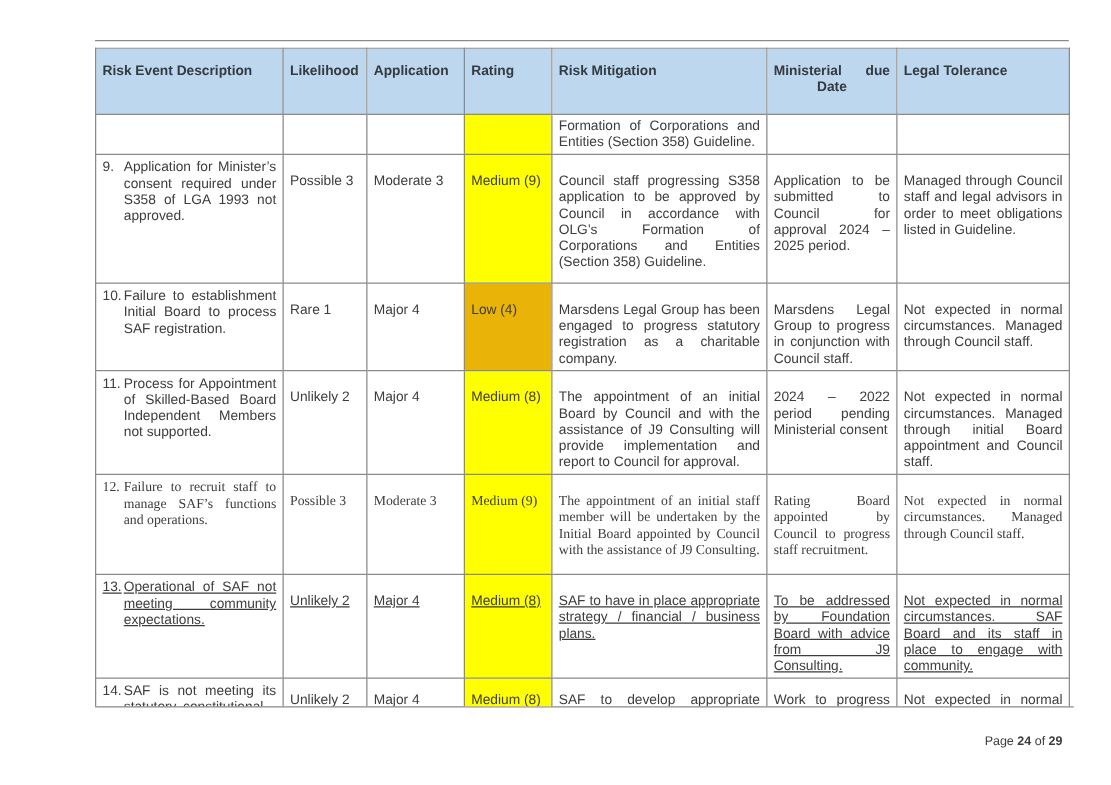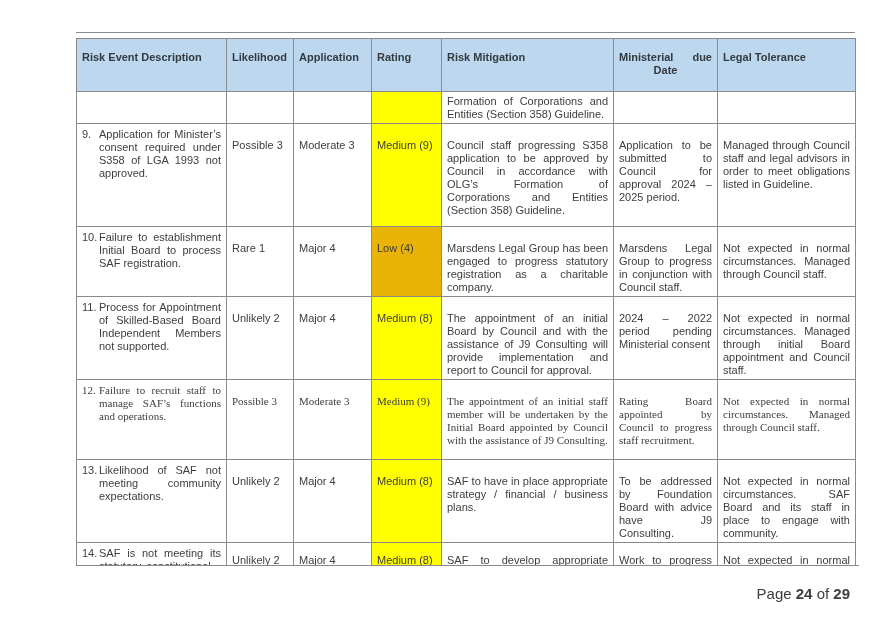--- a/index.html
+++ b/index.html
@@ -40,31 +40,31 @@
     color:#333a40;
   }
   .th-due{text-align:justify;text-align-last:center;}
   td.cell-description{padding-top:4px;}
   tr.continuation td{padding-top:3px;}
   #risk-rows tr:nth-child(1){height:29px;}
   #risk-rows tr:nth-child(2){height:103px;}
   #risk-rows tr:nth-child(3){height:69px;}
   #risk-rows tr:nth-child(4){height:81px;}
   #risk-rows tr:nth-child(5){height:80px;font-family:Liberation Serif, serif;}
-  #risk-rows tr:nth-child(6){height:80px;}
+  #risk-rows tr:nth-child(6){height:80px;text-decoration:underline;}
   #risk-rows tr:nth-child(7){height:37px;}
   #risk-rows tr:nth-child(7) td{padding-top:11px;}
   #risk-rows tr:nth-child(7) td.cell-description{padding-top:4px;}
   .desc-wrap{display:flex;}
   .item-number{flex:0 0 17px;}
   .cell-text{text-align:justify;}
   .cell-text .it{}
   .page-footer{
     position:absolute;top:587px;right:39px;
-    font-size:15px;color:var(--text);
+    font-size:10px;color:var(--text);
   }
   .page-footer b{font-weight:700;}
 </style>
 </head>
 <body>
 
 <div class="top-rule"></div>
 
 <div class="table-clip">
   <table>
@@ -216,37 +216,37 @@
             <div class="cell-text">Rating Board appointed by Council to progress staff recruitment.</div>
           </td>
           <td>
             <div class="cell-text">Not expected in normal circumstances. Managed through Council staff.</div>
           </td>
         </tr>
         <tr>
           <td class="cell-description">
             <div class="desc-wrap">
               <span class="item-number">13.</span>
-              <div class="cell-text">Likelihood of SAF not meeting community expectations.</div>
+              <div class="cell-text">Operational of SAF not meeting community expectations.</div>
             </div>
           </td>
           <td>
             <div class="cell-text">Unlikely 2</div>
           </td>
           <td>
             <div class="cell-text">Major 4</div>
           </td>
           <td style="background: rgb(255, 255, 0);">
             <div>Medium (8)</div>
           </td>
           <td>
             <div class="cell-text"><span>SAF to have in place appropriate strategy / financial / business plans.</span></div>
           </td>
           <td>
-            <div class="cell-text">To be addressed by Foundation Board with advice have J9 Consulting.</div>
+            <div class="cell-text">To be addressed by Foundation Board with advice from J9 Consulting.</div>
           </td>
           <td>
             <div class="cell-text">Not expected in normal circumstances. SAF Board and its staff in place to engage with community.</div>
           </td>
         </tr>
         <tr>
           <td class="cell-description">
             <div class="desc-wrap">
               <span class="item-number">14.</span>
               <div class="cell-text">SAF is not meeting its statutory, constitutional,</div>

